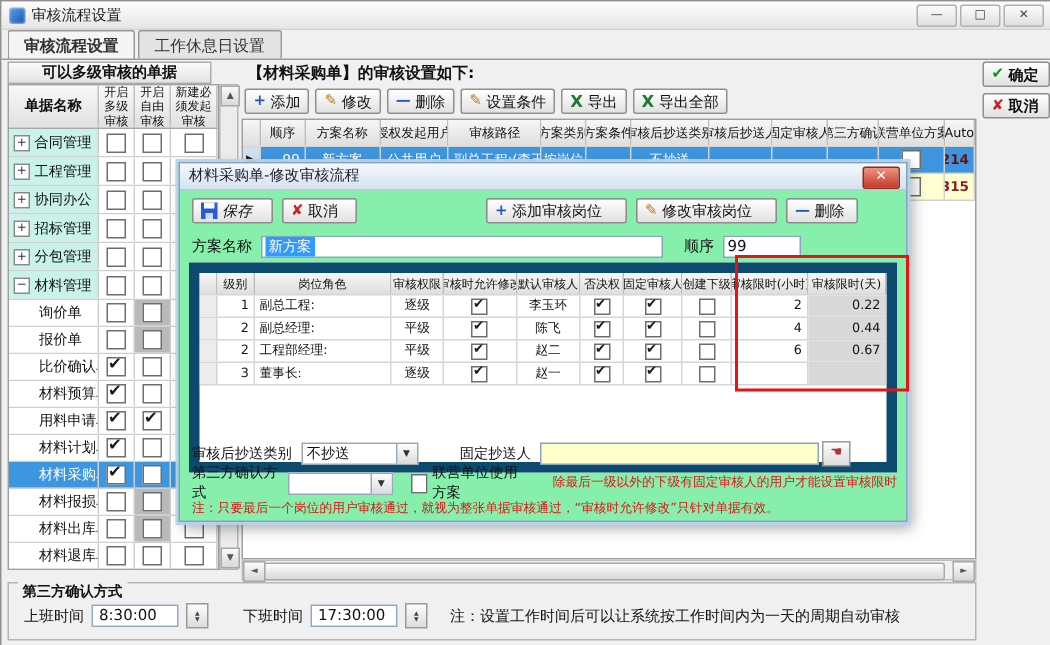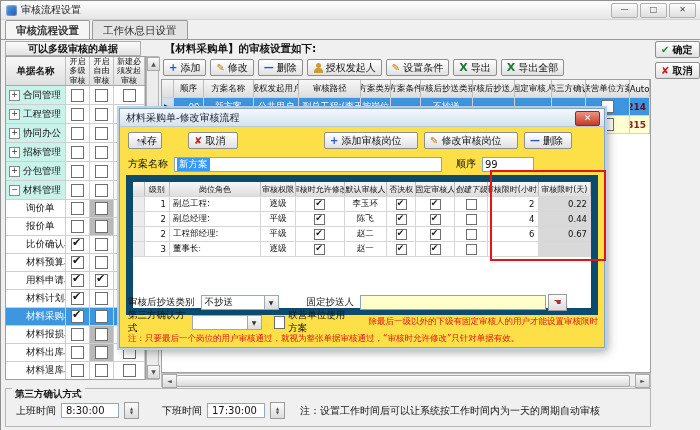--- a/index.html
+++ b/index.html
@@ -68,26 +68,26 @@
   #h-thumb{position:absolute;left:14px;top:1px;width:452px;height:10px;background:linear-gradient(#fdfdfd,#d9d9d9);border:1px solid #a9a9a9;border-radius:2px;}
   
   .okbtn{position:absolute;left:654px;width:45px;height:17px;font-weight:bold;}
   
   #time-group{position:absolute;left:4px;top:387px;width:646px;height:39px;border:1px solid #b5b5b5;box-sizing:border-box;}
   #tg-title{position:absolute;left:6px;top:-1px;background:#f0f0f0;padding:0 3px;font-size:9.5px;font-weight:bold;}
   #tg-fields{position:absolute;left:10px;top:13px;display:flex;align-items:center;gap:5px;font-size:10px;}
   .tinput{width:58px;height:15px;background:#fff;border:1px solid #8fa8c4;display:inline-flex;align-items:center;padding-left:4px;box-sizing:border-box;}
   .spin{width:13px;height:15px;border:1px solid #9a9a9a;background:linear-gradient(#fcfcfc,#dcdcdc);display:inline-flex;flex-direction:column;align-items:center;justify-content:center;font-size:4px;line-height:4px;color:#444;}
   
-  #dialog{position:absolute;left:118px;top:107px;width:484px;height:238px;background:#fde047;border:1px solid #85a2c0;box-shadow:0 0 0 2px rgba(186,209,231,.95),3px 4px 9px rgba(0,0,0,.35);}
+  #dialog{position:absolute;left:118px;top:107px;width:484px;height:238px;background:#86efac;border:1px solid #85a2c0;box-shadow:0 0 0 2px rgba(186,209,231,.95),3px 4px 9px rgba(0,0,0,.35);}
   #d-title{position:absolute;left:0;top:0;width:100%;height:18px;background:linear-gradient(#f4f8fc,#d5e2ef);border-bottom:1px solid #b9c9da;font-size:10px;line-height:17px;padding-left:6px;box-sizing:border-box;color:#223;}
   #d-close{position:absolute;right:4px;top:2px;width:23px;height:13px;background:linear-gradient(#ef9381,#c23a28);border:1px solid #8f2b1b;border-radius:2px;color:#fff;font-size:9px;line-height:12px;text-align:center;font-weight:bold;}
   #d-toolbar{position:absolute;left:8px;top:23px;height:20px;width:468px;}
   #d-toolbar .btn{position:absolute;top:0;}
-  #b-save{left:0;width:34px;} #b-cancel{left:60px;width:50px;}
+  #b-save{left:0;width:54px;font-style:italic;} #b-cancel{left:60px;width:50px;}
   #b-add{left:196px;width:94px;} #b-edit{left:296px;width:94px;} #b-del{left:396px;width:48px;}
   #d-fields{position:absolute;left:8px;top:47px;height:16px;width:468px;font-size:10px;display:flex;align-items:center;}
   .dinput{height:15px;background:#fff;border:1px solid #87a5c6;box-sizing:border-box;display:flex;align-items:center;padding-left:2px;}
   #f-plan{width:268px;margin-left:6px;}
   .selspan{background:#3399ff;color:#fff;padding:0 2px;font-size:9.5px;}
   #f-order-lb{margin-left:14px;}
   #f-order{width:52px;margin-left:6px;}
   #d-table{position:absolute;left:6px;top:66px;width:472px;height:140px;background:#fff;border:7px solid #0c4a6e;box-sizing:border-box;overflow:hidden;}
   .dtrow{display:flex;height:14px;border-bottom:1px solid #d6d6d6;}
   .dtc{border-right:1px solid #d6d6d6;font-size:8.5px;display:flex;align-items:center;justify-content:center;overflow:hidden;white-space:nowrap;box-sizing:border-box;}
@@ -382,24 +382,20 @@
       </div>
       <div class="btn">
         <div class="ic pencil">✎</div>
         <div class="">修改</div>
       </div>
       <div class="btn">
         <div class="ic blue">—</div>
         <div class="">删除</div>
       </div>
       <div class="btn">
-        <div class="ic-person"></div>
-        <div class="">授权发起人</div>
-      </div>
-      <div class="btn">
         <div class="ic pencil">✎</div>
         <div class="">设置条件</div>
       </div>
       <div class="btn">
         <div class="ic excel">X</div>
         <div class="">导出</div>
       </div>
       <div class="btn">
         <div class="ic excel">X</div>
         <div class="">导出全部</div>
@@ -530,21 +526,21 @@
     <div id="d-table">
       <div class="dtrow" id="dt-head">
           <div class="dtc rowhdr" style="width: 12px;"></div>
           <div class="dtc" style="width: 26px;">级别</div>
           <div class="dtc" style="width: 94px;">岗位角色</div>
           <div class="dtc" style="width: 36px;">审核权限</div>
           <div class="dtc" style="width: 50px;">审核时允许修改</div>
           <div class="dtc" style="width: 44px;">默认审核人</div>
           <div class="dtc" style="width: 30px;">否决权</div>
           <div class="dtc" style="width: 40px;">固定审核人</div>
-          <div class="dtc" style="width: 34px; font-style: italic;">创建下级</div>
+          <div class="dtc" style="width: 34px;">创建下级</div>
           <div class="dtc" style="width: 52px;">审核限时(小时)</div>
           <div class="dtc" style="width: 54px;">审核限时(天)</div>
         </div>
       <div id="dt-rows">
           <div class="dtrow">
             <div class="dtc rowhdr" style="width: 12px;"></div>
             <div class="dtc r" style="width: 26px;">1</div>
             <div class="dtc l" style="width: 94px;">副总工程:</div>
             <div class="dtc" style="width: 36px;">逐级</div>
             <div class="dtc" style="width: 50px;">

